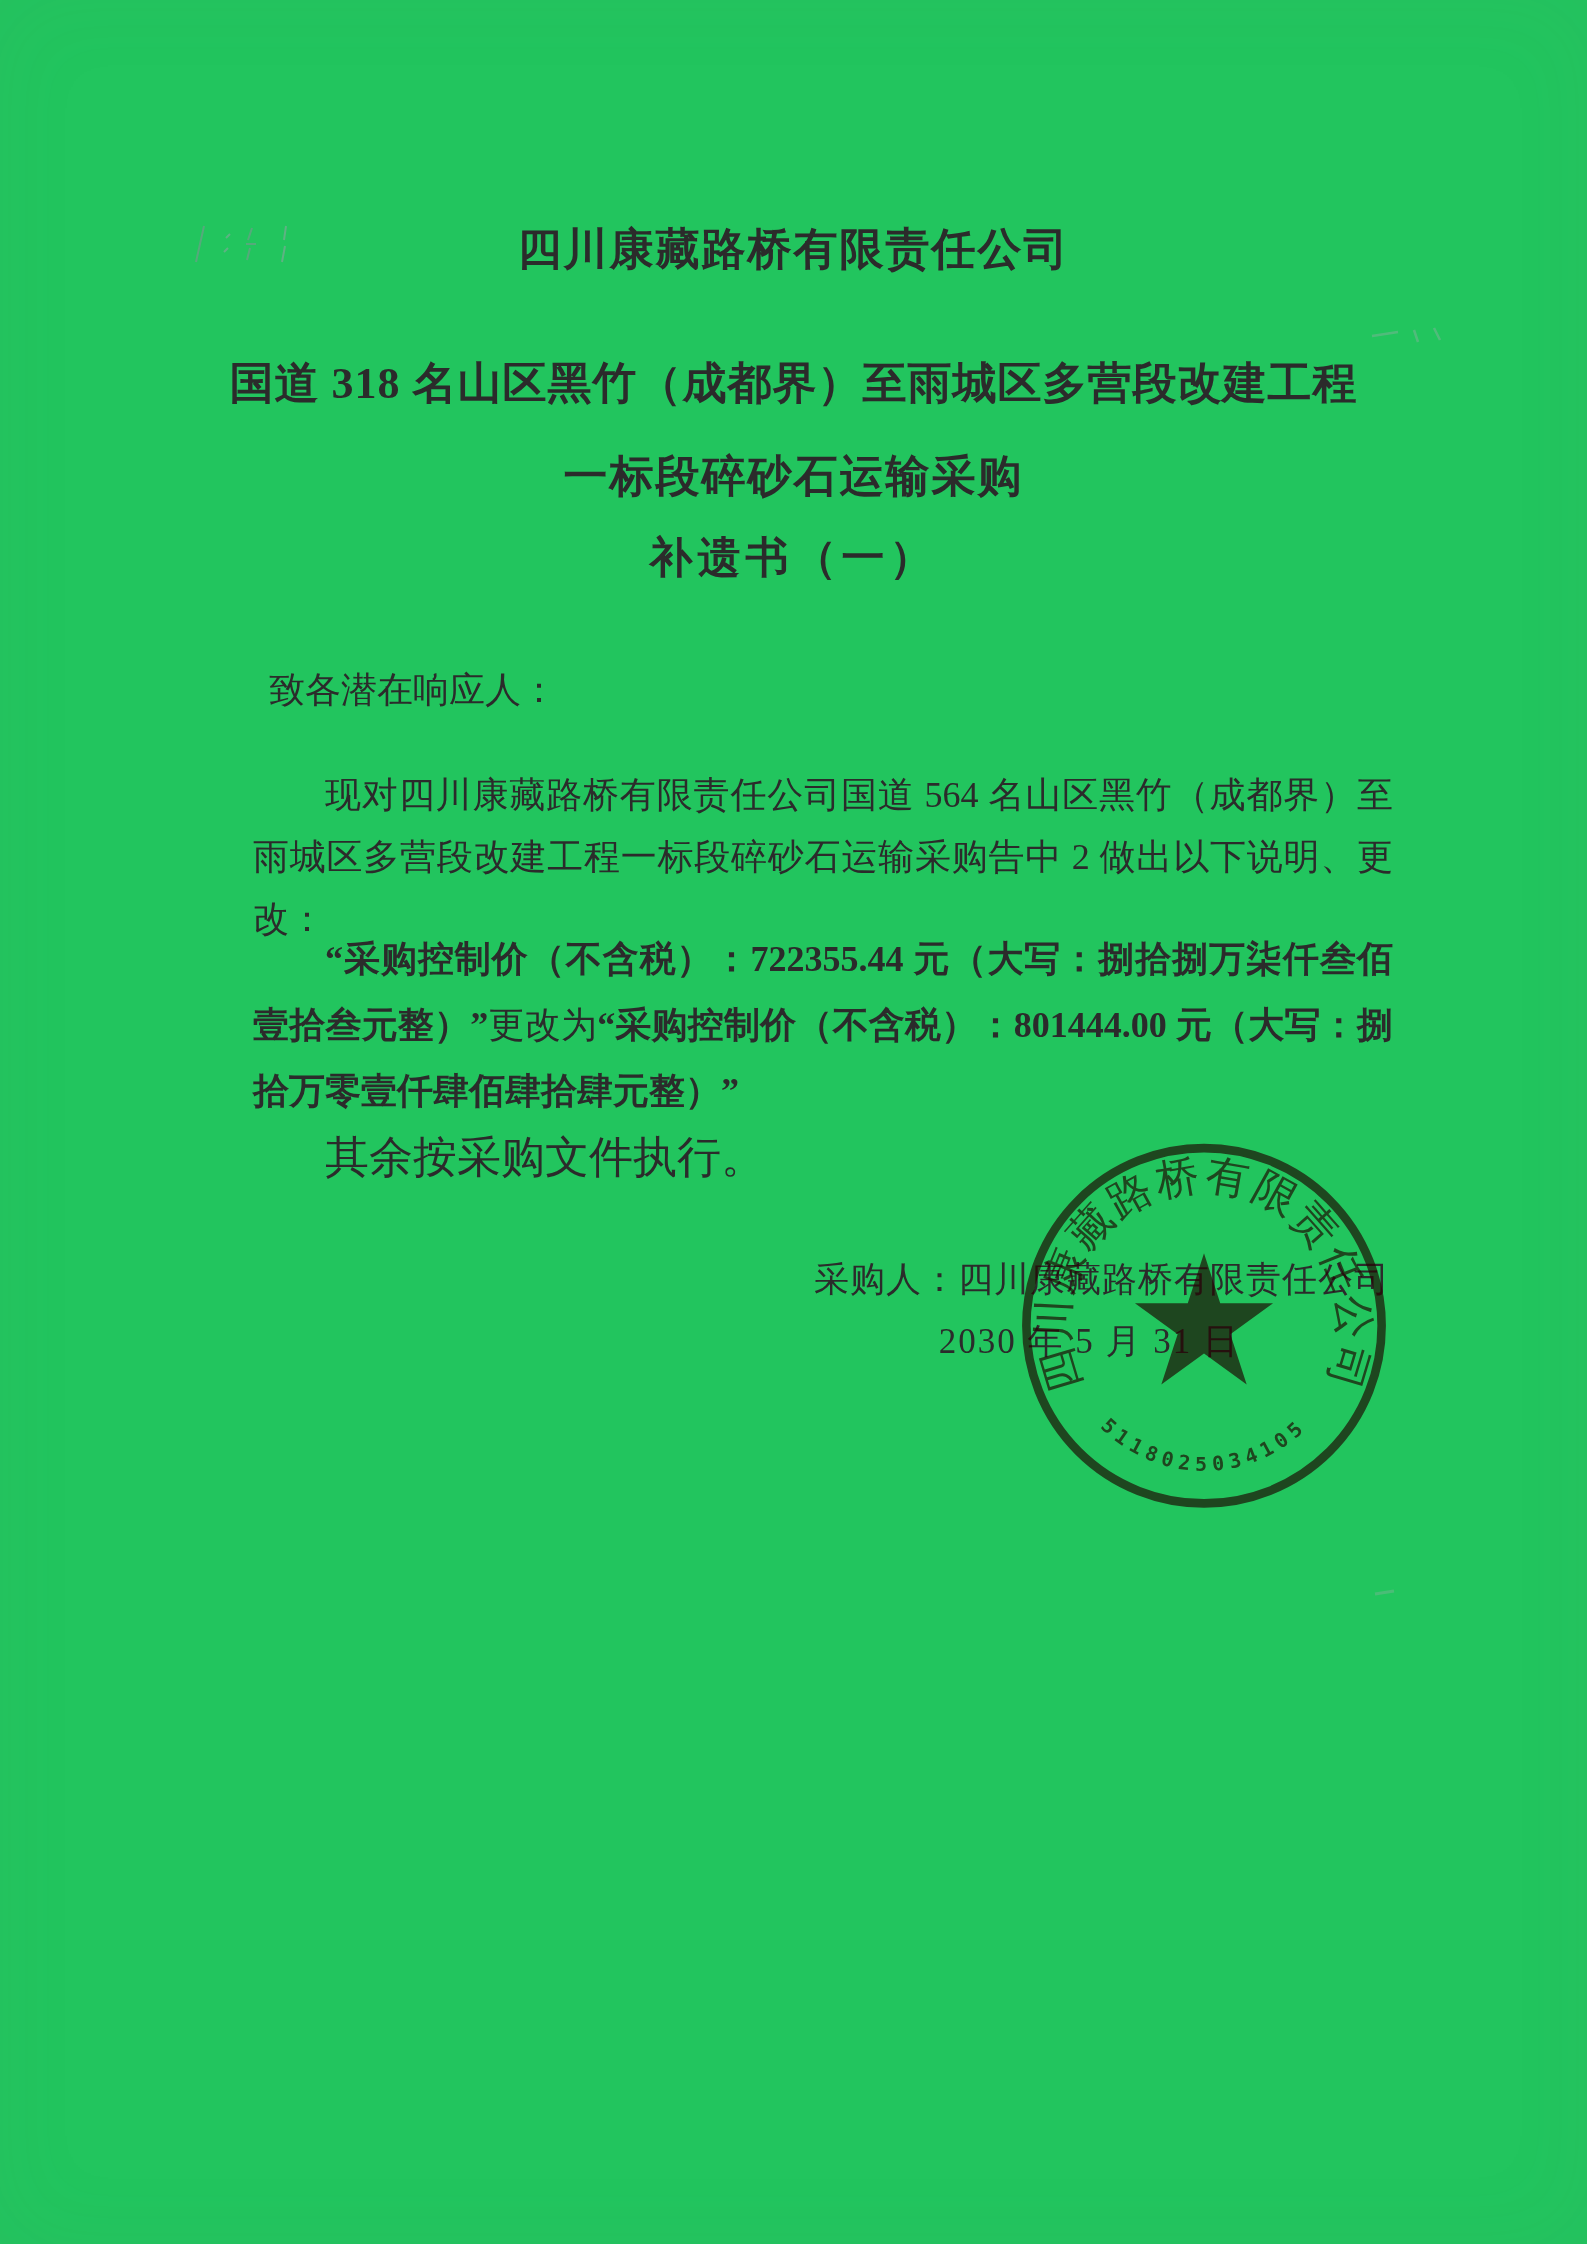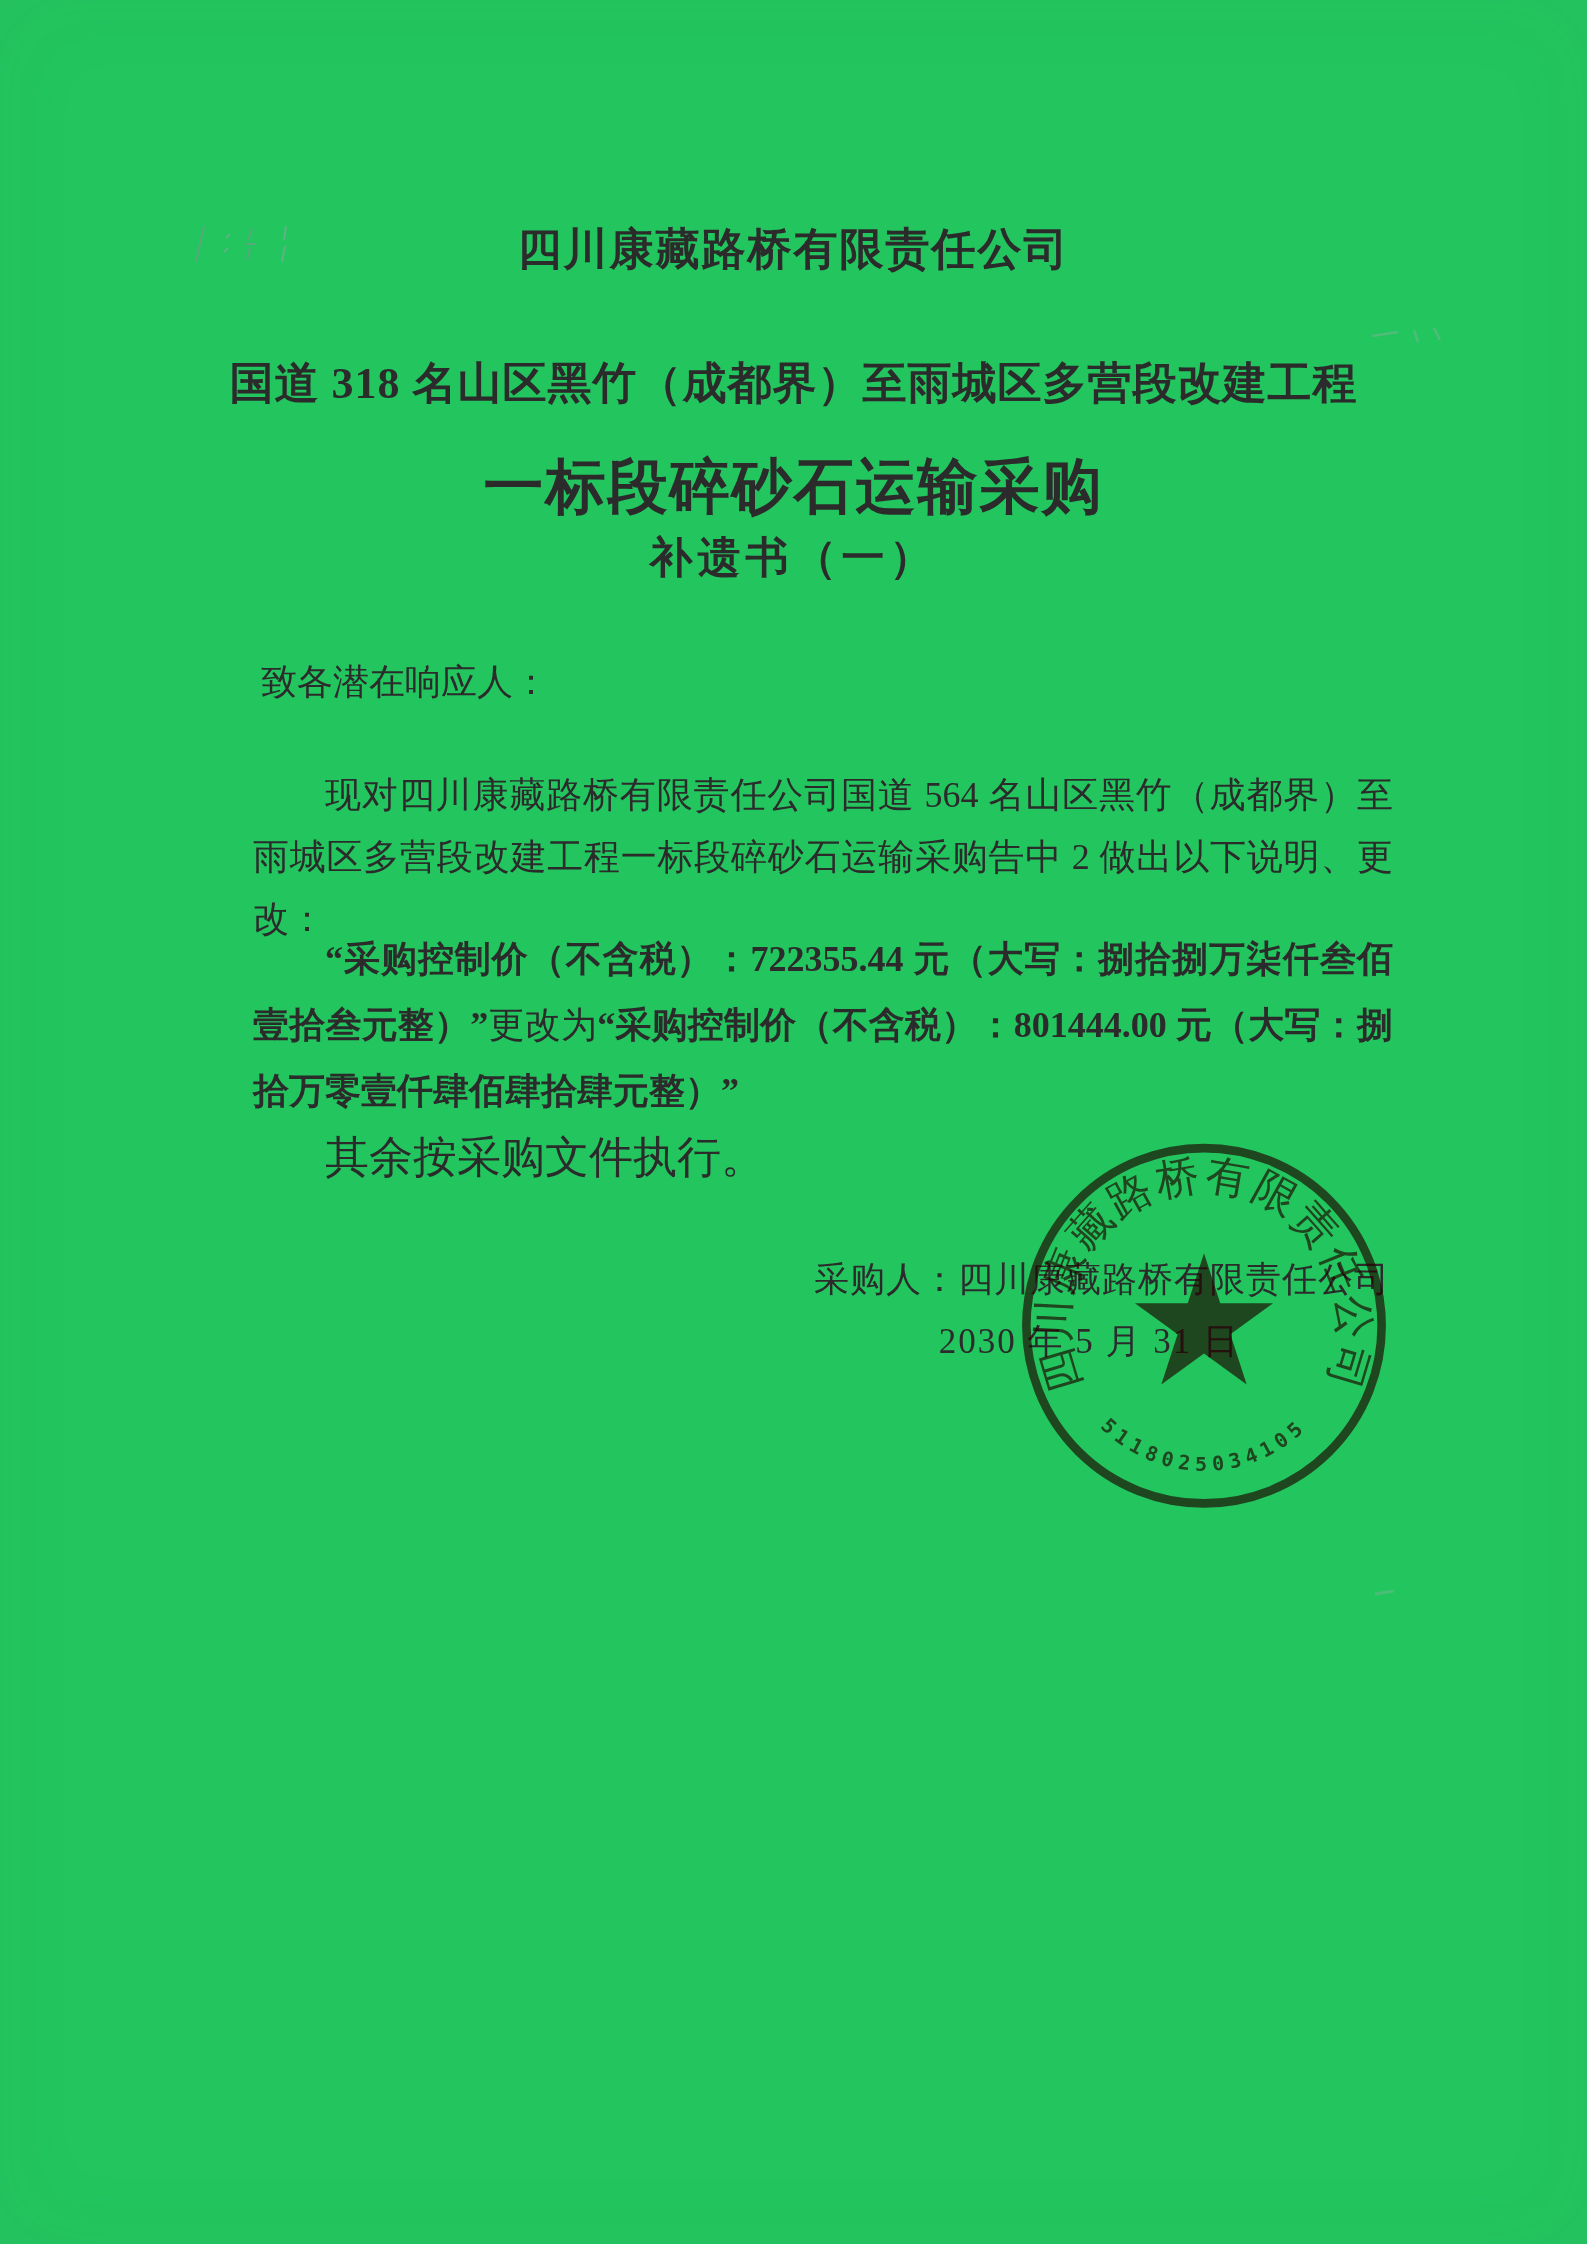--- a/index.html
+++ b/index.html
@@ -8,23 +8,23 @@
     width:1587px;height:2244px;
     background:#22c55e;
     box-shadow:inset 0 0 90px rgba(110,115,125,0.06);
     overflow:hidden;
     font-family:"Liberation Serif","DejaVu Serif",serif;
     color:#2b2b2b;
   }
   .centered{position:absolute;left:0;width:100%;text-align:center;margin:0;}
   .t1{top:220px;font-size:44px;font-weight:bold;letter-spacing:2px;}
   .t2{top:354px;font-size:44px;font-weight:bold;letter-spacing:1px;}
-  .t3{top:447px;font-size:60px;font-weight:bold;letter-spacing:2px;}
+  .t3{top:447px;font-size:44px;font-weight:bold;letter-spacing:2px;}
   .t4{top:529px;font-size:43px;font-weight:bold;letter-spacing:5px;}
-  .salutation{position:absolute;top:650px;left:253px;font-size:36px;margin:8px;}
+  .salutation{position:absolute;top:650px;left:253px;font-size:36px;margin:16px;}
   .para{position:absolute;left:253px;width:1140px;font-size:36px;margin:0;
         text-align:justify;text-indent:72px;}
   .para1{top:764px;line-height:62px;}
   .para2{top:926px;line-height:66px;}
   .bold{font-weight:bold;}
   .closing{position:absolute;top:1128px;left:253px;font-size:44px;margin:0;text-indent:72px;}
   .sig-line{position:absolute;top:1256px;right:197px;font-size:35px;letter-spacing:1px;}
   .date-line{position:absolute;top:1318px;right:347px;font-size:35px;letter-spacing:2px;}
   .stamp{
     position:absolute;left:1013px;top:1130px;width:382px;height:382px;

